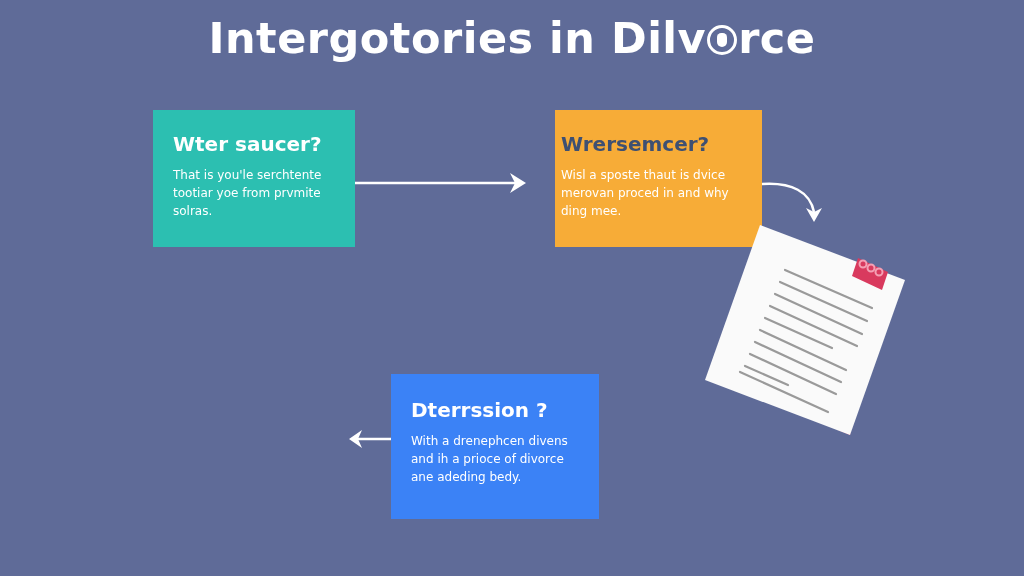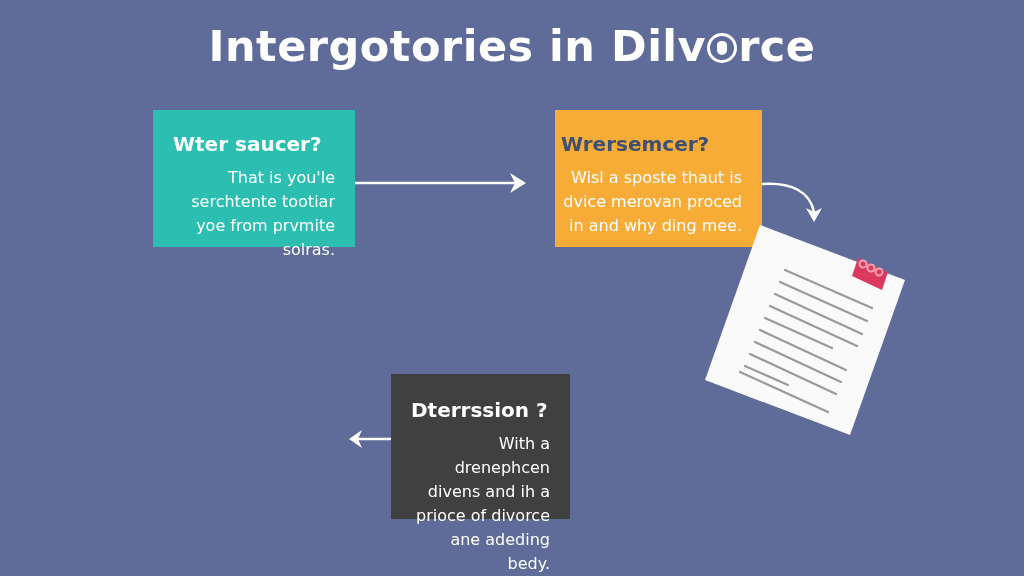--- a/index.html
+++ b/index.html
@@ -11,21 +11,21 @@
       height: 576px;
       background: #5f6b98;
       position: relative;
       overflow: hidden;
       font-family: "DejaVu Sans", sans-serif;
     }
     .title {
       position: absolute;
       left: 0;
       right: 0;
-      top: 21px;
+      top: 13px;
       text-align: center;
       color: #ffffff;
       font-size: 43px;
       font-weight: bold;
       letter-spacing: 0.5px;
       font-family: "DejaVu Sans", sans-serif;
     }
     .title .o-glyph {
       display: inline-block;
       width: 30px;
@@ -52,23 +52,22 @@
       box-sizing: border-box;
       padding: 22px 20px;
     }
     .card .heading {
       font-size: 20px;
       font-weight: bold;
       margin-bottom: 10px;
       white-space: nowrap;
     }
     .card .body {
-      font-size: 16px;
-      line-height: 24px;
-      text-align: right;
+      font-size: 12px;
+      line-height: 18px;
     }
     .card.teal {
       left: 153px;
       top: 110px;
       width: 202px;
       height: 137px;
       background: #2cbfb1;
       color: #ffffff;
     }
     .card.orange {
@@ -79,23 +78,23 @@
       background: #f7ac37;
       color: #ffffff;
       padding-left: 6px;
     }
     .card.orange .heading {
       color: #3e5072;
     }
     .card.pink {
       left: 391px;
       top: 374px;
-      width: 179px;
+      width: 208px;
       height: 145px;
-      background: #404040;
+      background: #3b82f6;
       color: #ffffff;
       padding-top: 24px;
     }
     .arrow-svg {
       position: absolute;
       left: 0;
       top: 0;
       width: 1024px;
       height: 576px;
       pointer-events: none;

